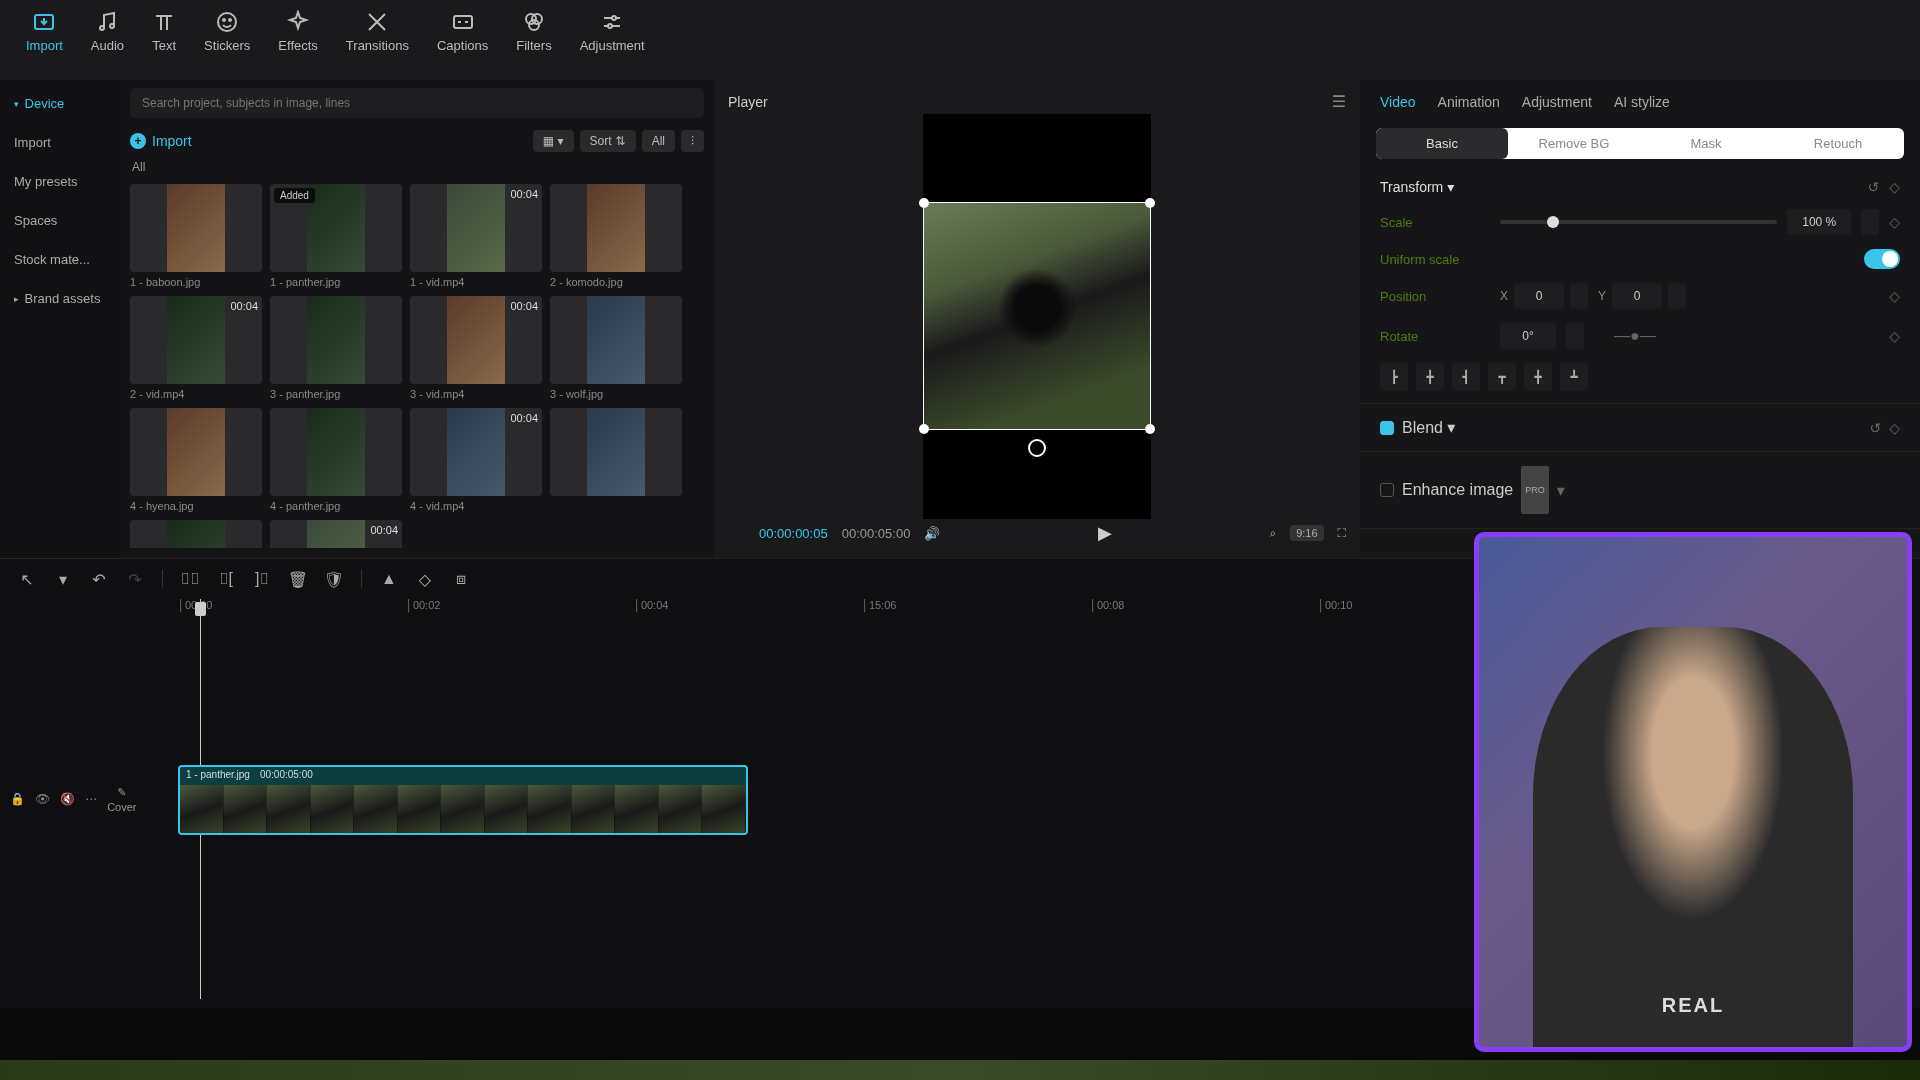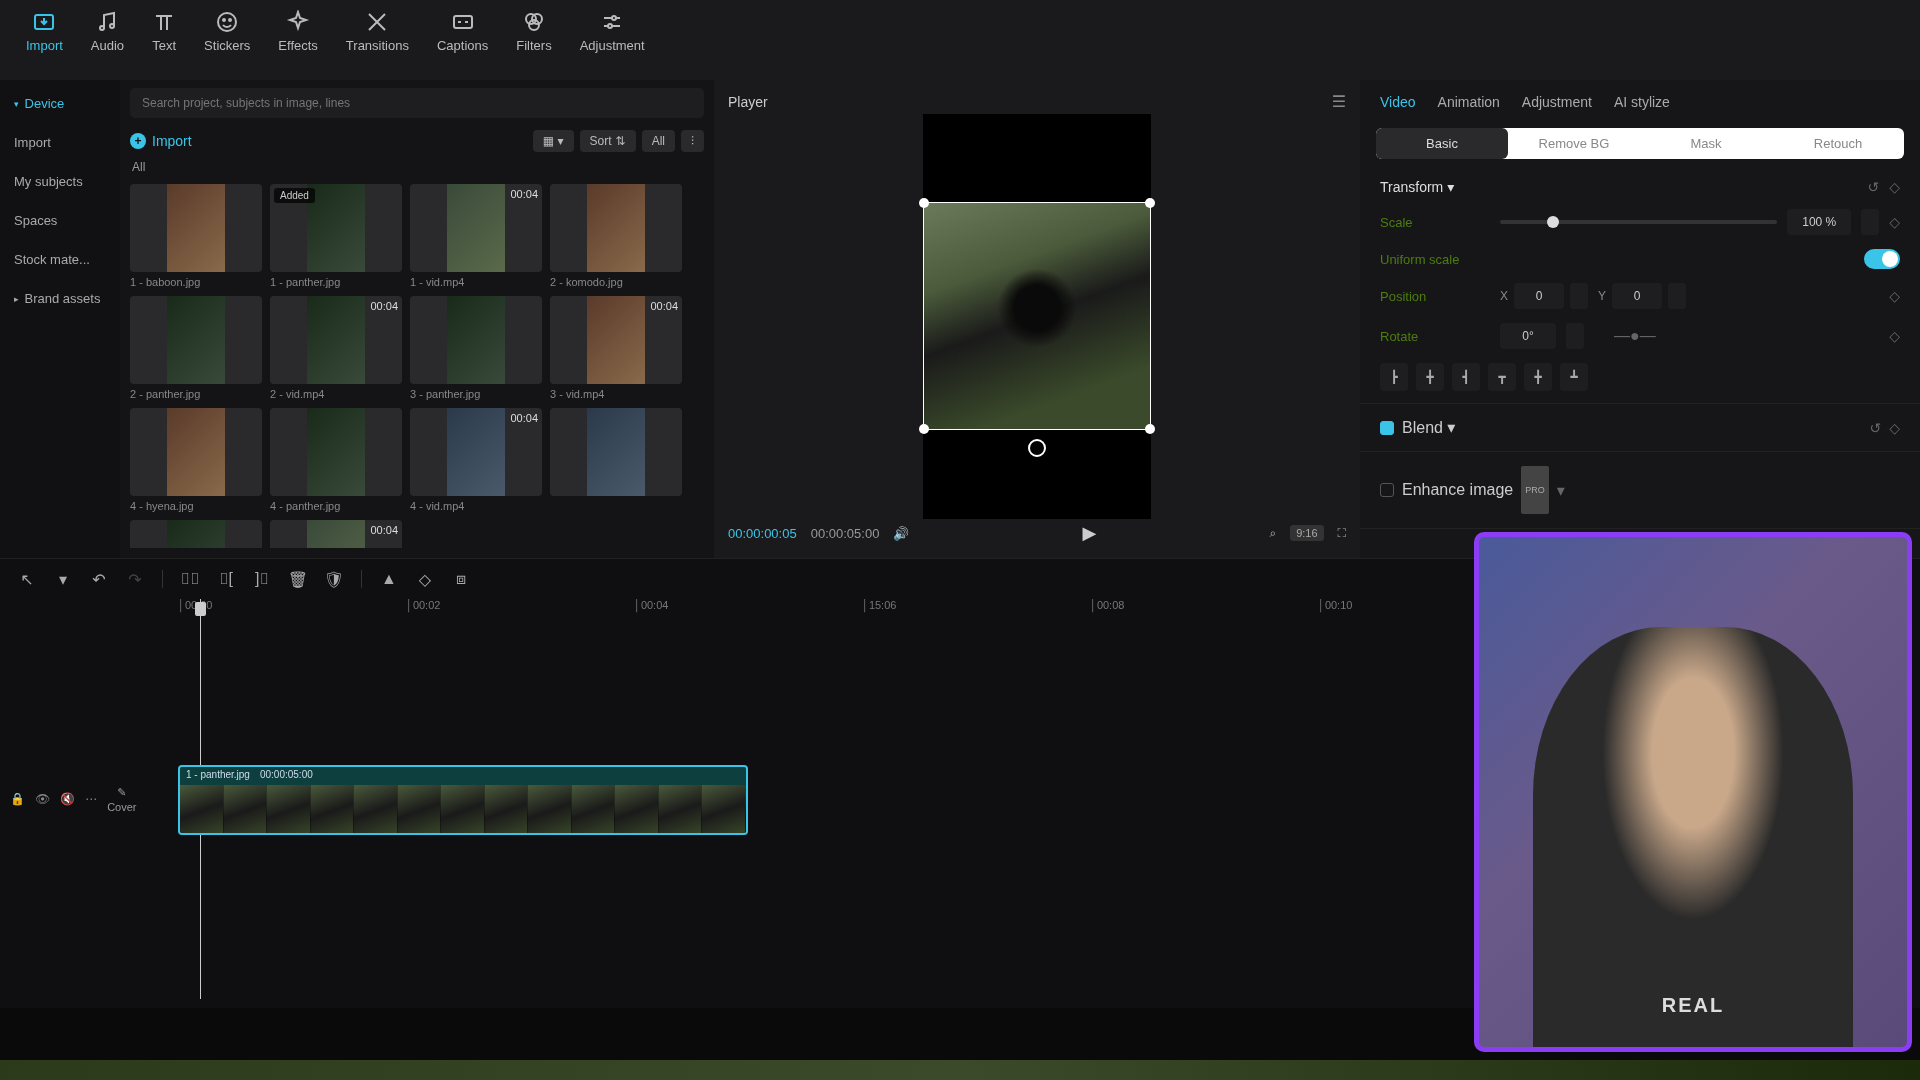--- a/index.html
+++ b/index.html
@@ -51,21 +51,21 @@
 .canvas-916 { width: 228px; height: 405px; background: #000; display: flex; align-items: center; justify-content: center; position: relative; }
 .preview-img { width: 228px; height: 228px; background: linear-gradient(160deg, #6a7a5a 0%, #4a5a3a 30%, #1a1a1a 50%, #3a4a2a 80%); border: 1px solid #fff; position: relative; }
 .preview-img::after { content: ''; position: absolute; left: 50%; top: 50%; width: 80px; height: 80px; background: radial-gradient(circle, #0a0a0a 40%, transparent 70%); transform: translate(-50%, -60%); border-radius: 50%; }
 .handle { position: absolute; width: 10px; height: 10px; background: #fff; border-radius: 50%; }
 .h-tl { top: -5px; left: -5px; } .h-tr { top: -5px; right: -5px; }
 .h-bl { bottom: -5px; left: -5px; } .h-br { bottom: -5px; right: -5px; }
 .center-handle { position: absolute; left: 50%; bottom: -28px; transform: translateX(-50%); width: 18px; height: 18px; border: 2px solid #fff; border-radius: 50%; }
 
 .player-footer { display: flex; align-items: center; justify-content: space-between; height: 40px; }
 .timecode { font-size: 13px; display: flex; gap: 14px; }
-.tc-current { color: #3ac4e8; }
+.tc-current { color: #3ac4e8; margin-left: 31px; }
 .tc-total { color: #999; }
 .play-btn { color: #ccc; font-size: 18px; cursor: pointer; }
 .player-right-controls { display: flex; gap: 14px; align-items: center; color: #aaa; font-size: 12px; }
 .ratio-badge { background: #333; padding: 2px 6px; border-radius: 3px; font-size: 11px; }
 
 
 .inspector { width: 560px; background: #161618; padding: 0; }
 .insp-tabs { display: flex; gap: 22px; padding: 14px 20px 10px; font-size: 14px; }
 .insp-tab { color: #aaa; cursor: pointer; }
 .insp-tab.active { color: #3ac4e8; }
@@ -223,21 +223,21 @@
   <div class="left-panel">
     <div class="left-side">
       <div class="side-item active">
           <span class="caret">▾</span>
           <span>Device</span>
         </div>
       <div class="side-item">
           <span>Import</span>
         </div>
       <div class="side-item">
-          <span>My subjects</span>
+          <span>My presets</span>
         </div>
       <div class="side-item">
           <span>Spaces</span>
         </div>
       <div class="side-item">
           <span>Stock mate...</span>
         </div>
       <div class="side-item">
           <span class="caret">▸</span>
           <span>Brand assets</span>
@@ -283,42 +283,42 @@
           </div>
           <div class="thumb">
             <div class="thumb-img">
               <div class="thumb-inner warm"></div>
             </div>
             <div class="thumb-label">2 - komodo.jpg</div>
           </div>
           <div class="thumb">
             <div class="thumb-img">
               <div class="thumb-inner dark"></div>
-            </div>
-            <div class="thumb-label">2 - panther.jpg</div>
-          </div>
-          <div class="thumb">
-            <div class="thumb-img">
-              <div class="thumb-inner dark"></div>
               <div class="duration">00:04</div>
             </div>
             <div class="thumb-label">2 - vid.mp4</div>
           </div>
           <div class="thumb">
             <div class="thumb-img">
               <div class="thumb-inner dark"></div>
             </div>
             <div class="thumb-label">3 - panther.jpg</div>
           </div>
           <div class="thumb">
             <div class="thumb-img">
               <div class="thumb-inner warm"></div>
               <div class="duration">00:04</div>
             </div>
             <div class="thumb-label">3 - vid.mp4</div>
+          </div>
+          <div class="thumb">
+            <div class="thumb-img">
+              <div class="thumb-inner cool"></div>
+            </div>
+            <div class="thumb-label">3 - wolf.jpg</div>
           </div>
           <div class="thumb">
             <div class="thumb-img">
               <div class="thumb-inner warm"></div>
             </div>
             <div class="thumb-label">4 - hyena.jpg</div>
           </div>
           <div class="thumb">
             <div class="thumb-img">
               <div class="thumb-inner dark"></div>

